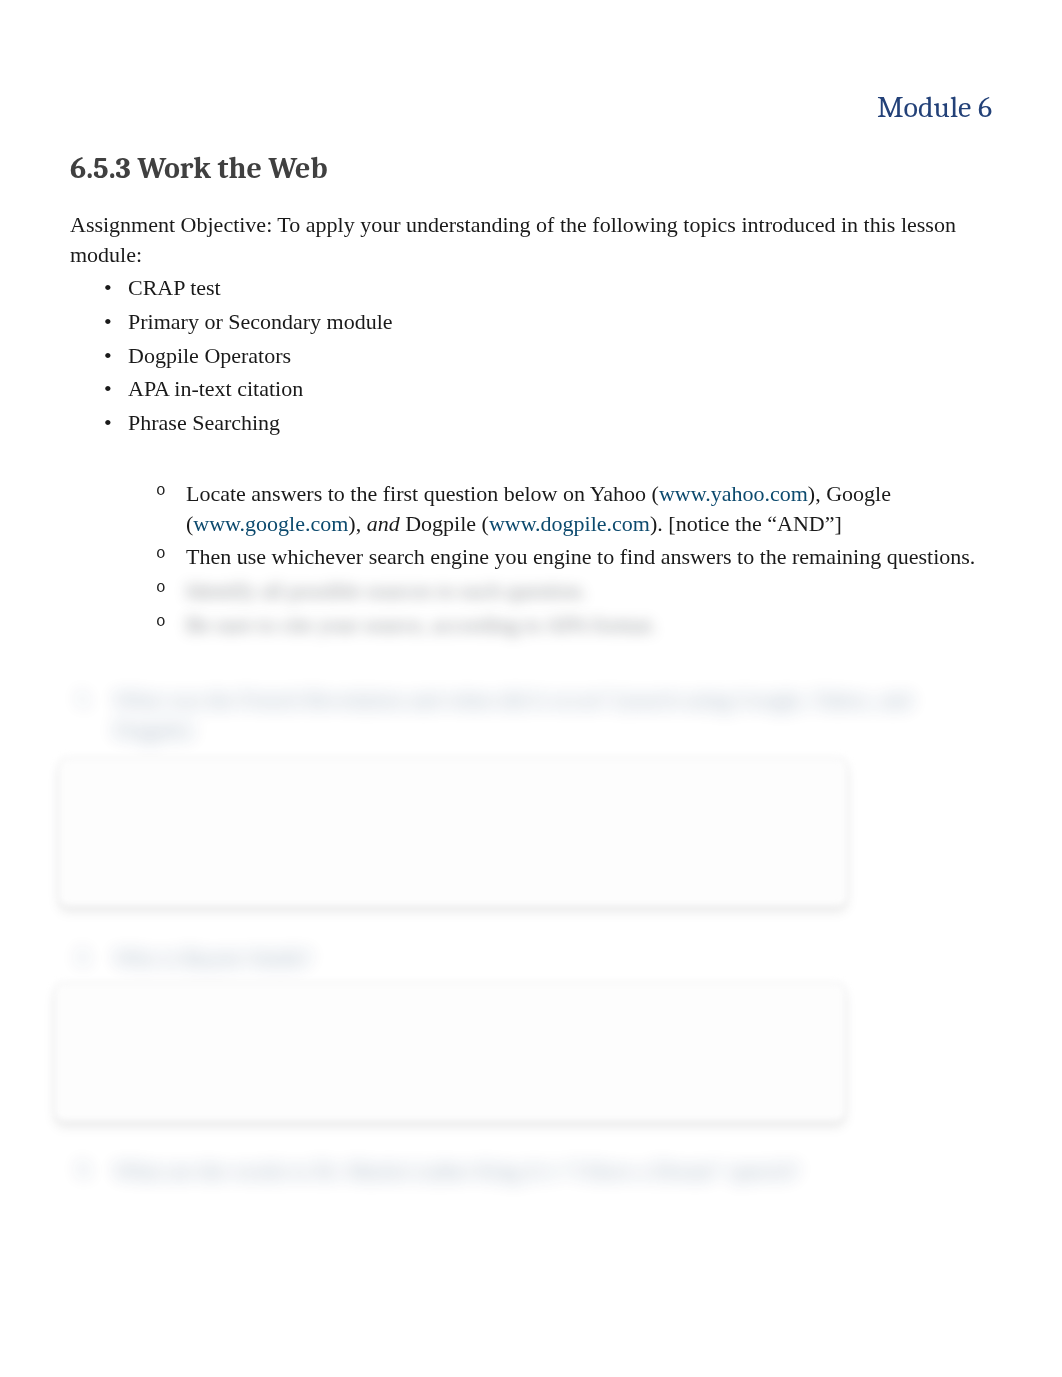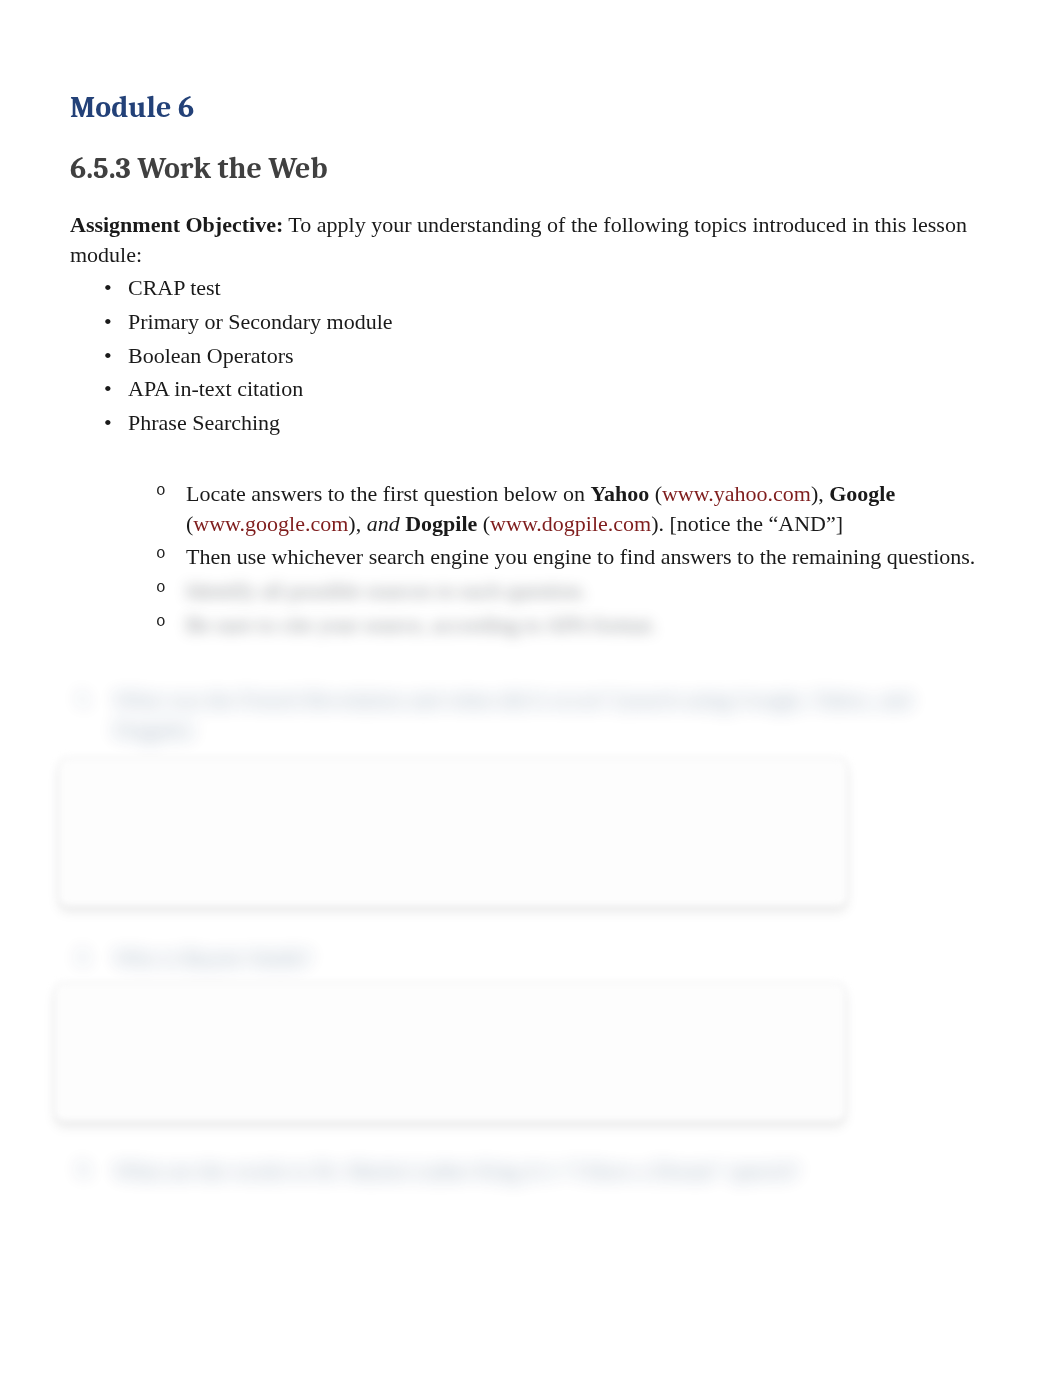--- a/index.html
+++ b/index.html
@@ -6,39 +6,40 @@
   html, body { width: 1062px; height: 1377px; background: #ffffff; }
   body {
     font-family: "Times New Roman", Times, serif;
     color: #1a1a1a;
     padding: 90px 70px 60px 70px;
     position: relative;
   }
   .h1 {
     font-family: Cambria, Georgia, "Times New Roman", serif;
     font-size: 30px;
-    font-weight: 700;
+    font-weight: 400;
     color: #234178;
     margin-bottom: 26px;
+    text-align: right;
   }
   .h2 {
     font-family: Cambria, Georgia, "Times New Roman", serif;
     font-size: 30px;
     font-weight: 700;
     color: #404040;
     margin-bottom: 24px;
   }
   .body-text {
     font-size: 22px;
     line-height: 1.35;
     color: #1a1a1a;
   }
-  .bold { font-weight: 700; }
+  .bold { font-weight: 400; }
   .italic { font-style: italic; }
-  .link { color: #7f1d1d; }
+  .link { color: #0c4a6e; }
   ul.top-bullets {
     list-style: none;
     margin: 2px 0 41px 0;
   }
   ul.top-bullets > li {
     position: relative;
     padding-left: 58px;
     margin: 4px 0;
     font-size: 22px;
     line-height: 1.35;
@@ -122,21 +123,21 @@
 <div class="h1">Module 6</div>
 <div class="h2">6.5.3 Work the Web</div>
 
 <p class="body-text">
   <span class="bold">Assignment Objective:</span><span> To apply your understanding of the following topics introduced in this lesson module:</span>
 </p>
 
 <ul class="top-bullets">
   <li>CRAP test</li>
   <li>Primary or Secondary module</li>
-  <li>Boolean Operators</li>
+  <li>Dogpile Operators</li>
   <li>APA in-text citation</li>
   <li>Phrase Searching</li>
 </ul>
 
 <ul class="sub-list">
   <li class="o-item">
     <span>Locate answers to the first question below on </span><span class="bold">Yahoo</span><span> (</span><span class="link">www.yahoo.com</span><span>), </span><span class="bold">Google</span><span> (</span><span class="link">www.google.com</span><span>), </span><span class="italic">and</span><span> </span><span class="bold">Dogpile</span><span> (</span><span class="link">www.dogpile.com</span><span>).  [notice the “AND”]</span>
   </li>
   <li class="o-item">Then use whichever search engine you engine to find answers to the remaining questions.</li>
   <li class="o-item">

